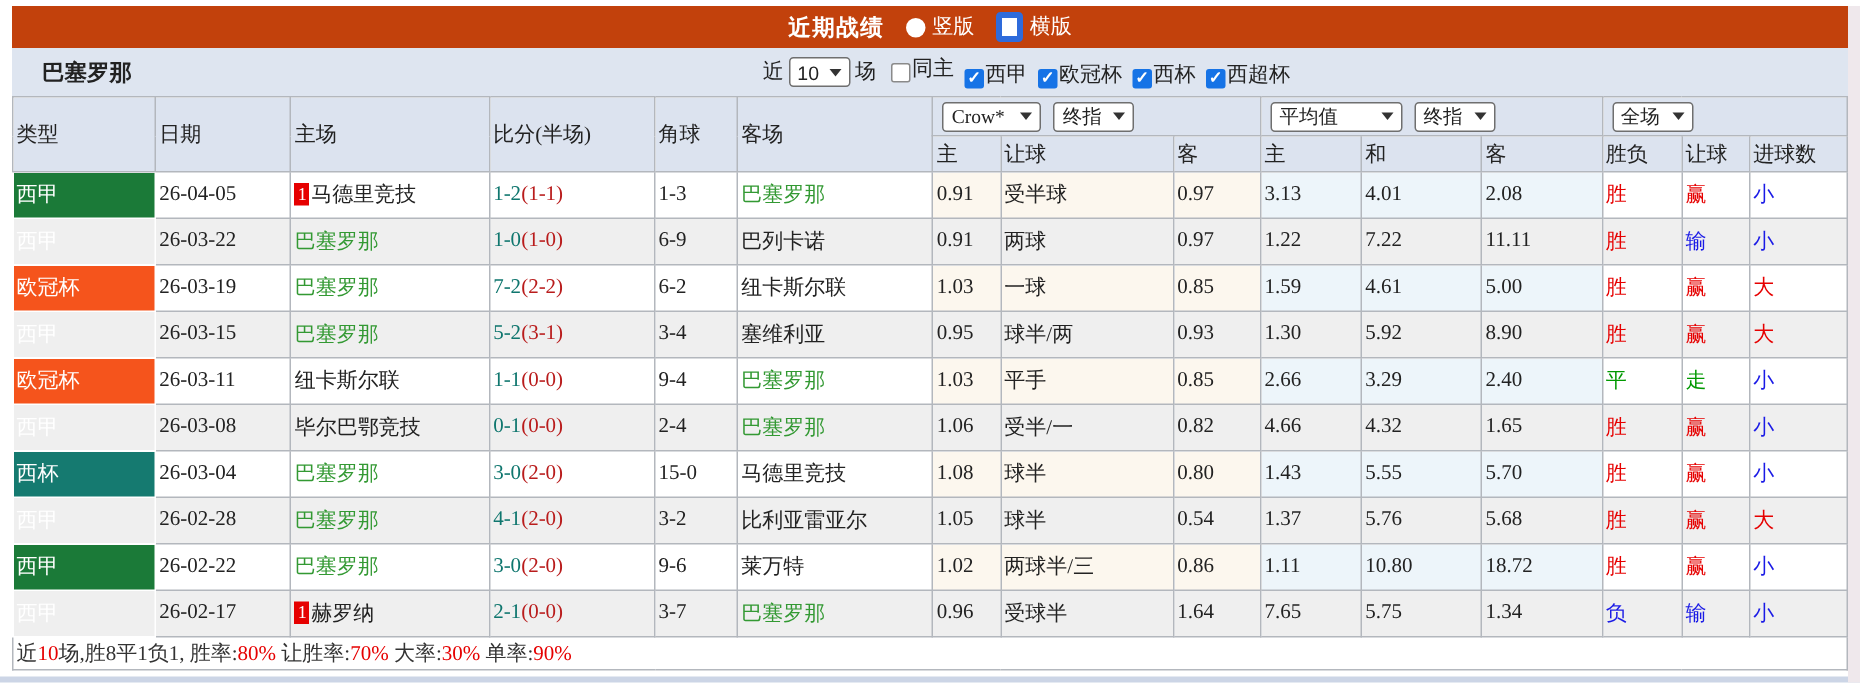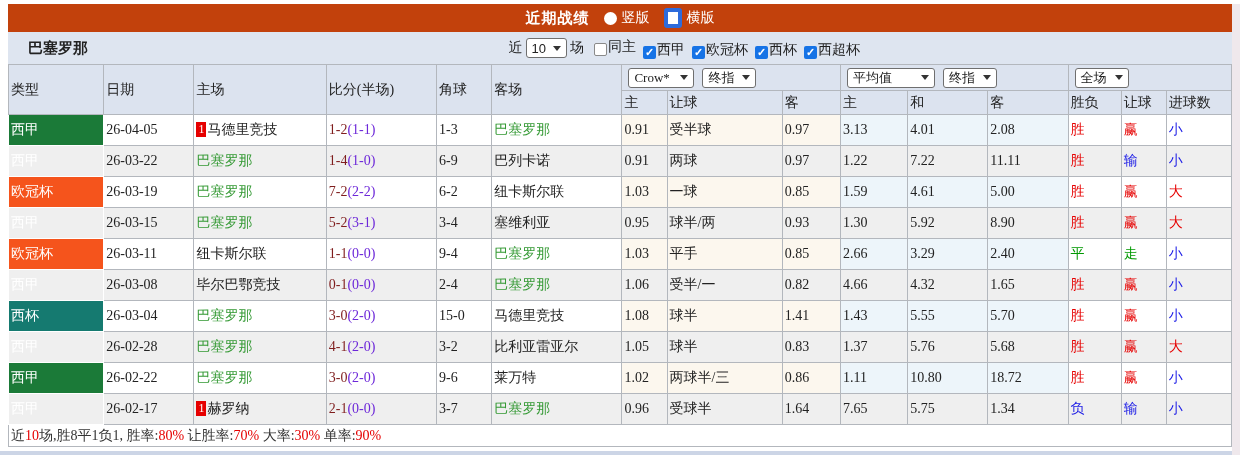--- a/index.html
+++ b/index.html
@@ -64,22 +64,22 @@
   .grp .sel { margin:0 4px; }
   tbody td { height:31px; background:#fff; }
   tbody tr:nth-child(even) td { background:#efefef; }
   tbody td.ah { background:#fcf7ee; }
   tbody td.eu { background:#edf5fa; }
   td.c-type { color:#fff; border-color:#fff; }
   .lg-green  { background:#1b7a38; }
   .lg-orange { background:#f5541c; }
   .lg-teal   { background:#157a70; }
   .teamg { color:#339933; }
-  .ft { color:#7f1d1d; }
-  .ht { color:#6d28d9; }
+  .ft { color:#0f766e; }
+  .ht { color:#b91c1c; }
   .rank {
     display:inline-block; background:#e60000; color:#fff; font-size:12px;
     line-height:15px; padding:0 2px; margin-right:1px; vertical-align:1px;
   }
   td.res { font-size:14px; }
   .r { color:#e60000; } .g { color:#009900; } .b { color:#1a1ae6; }
   tfoot td { height:22px; background:#fff; font-size:14px; color:#333; }
   tfoot .red { color:#e60000; }
 
   
@@ -209,21 +209,21 @@
           <td class="eu">4.01</td>
           <td class="eu">2.08</td>
           <td class="res r">胜</td>
           <td class="res r">赢</td>
           <td class="res b">小</td>
         </tr>
         <tr>
           <td class="c-type lg-green">西甲</td>
           <td>26-03-22</td>
           <td><span class="teamg">巴塞罗那</span></td>
-          <td><span class="ft">1-4</span><span class="ht">(1-0)</span></td>
+          <td><span class="ft">1-0</span><span class="ht">(1-0)</span></td>
           <td>6-9</td>
           <td><span>巴列卡诺</span></td>
           <td class="ah">0.91</td>
           <td class="ah">两球</td>
           <td class="ah">0.97</td>
           <td class="eu">1.22</td>
           <td class="eu">7.22</td>
           <td class="eu">11.11</td>
           <td class="res r">胜</td>
           <td class="res b">输</td>
@@ -299,38 +299,38 @@
         </tr>
         <tr>
           <td class="c-type lg-teal">西杯</td>
           <td>26-03-04</td>
           <td><span class="teamg">巴塞罗那</span></td>
           <td><span class="ft">3-0</span><span class="ht">(2-0)</span></td>
           <td>15-0</td>
           <td><span>马德里竞技</span></td>
           <td class="ah">1.08</td>
           <td class="ah">球半</td>
-          <td class="ah">1.41</td>
+          <td class="ah">0.80</td>
           <td class="eu">1.43</td>
           <td class="eu">5.55</td>
           <td class="eu">5.70</td>
           <td class="res r">胜</td>
           <td class="res r">赢</td>
           <td class="res b">小</td>
         </tr>
         <tr>
           <td class="c-type lg-green">西甲</td>
           <td>26-02-28</td>
           <td><span class="teamg">巴塞罗那</span></td>
           <td><span class="ft">4-1</span><span class="ht">(2-0)</span></td>
           <td>3-2</td>
           <td><span>比利亚雷亚尔</span></td>
           <td class="ah">1.05</td>
           <td class="ah">球半</td>
-          <td class="ah">0.83</td>
+          <td class="ah">0.54</td>
           <td class="eu">1.37</td>
           <td class="eu">5.76</td>
           <td class="eu">5.68</td>
           <td class="res r">胜</td>
           <td class="res r">赢</td>
           <td class="res r">大</td>
         </tr>
         <tr>
           <td class="c-type lg-green">西甲</td>
           <td>26-02-22</td>

